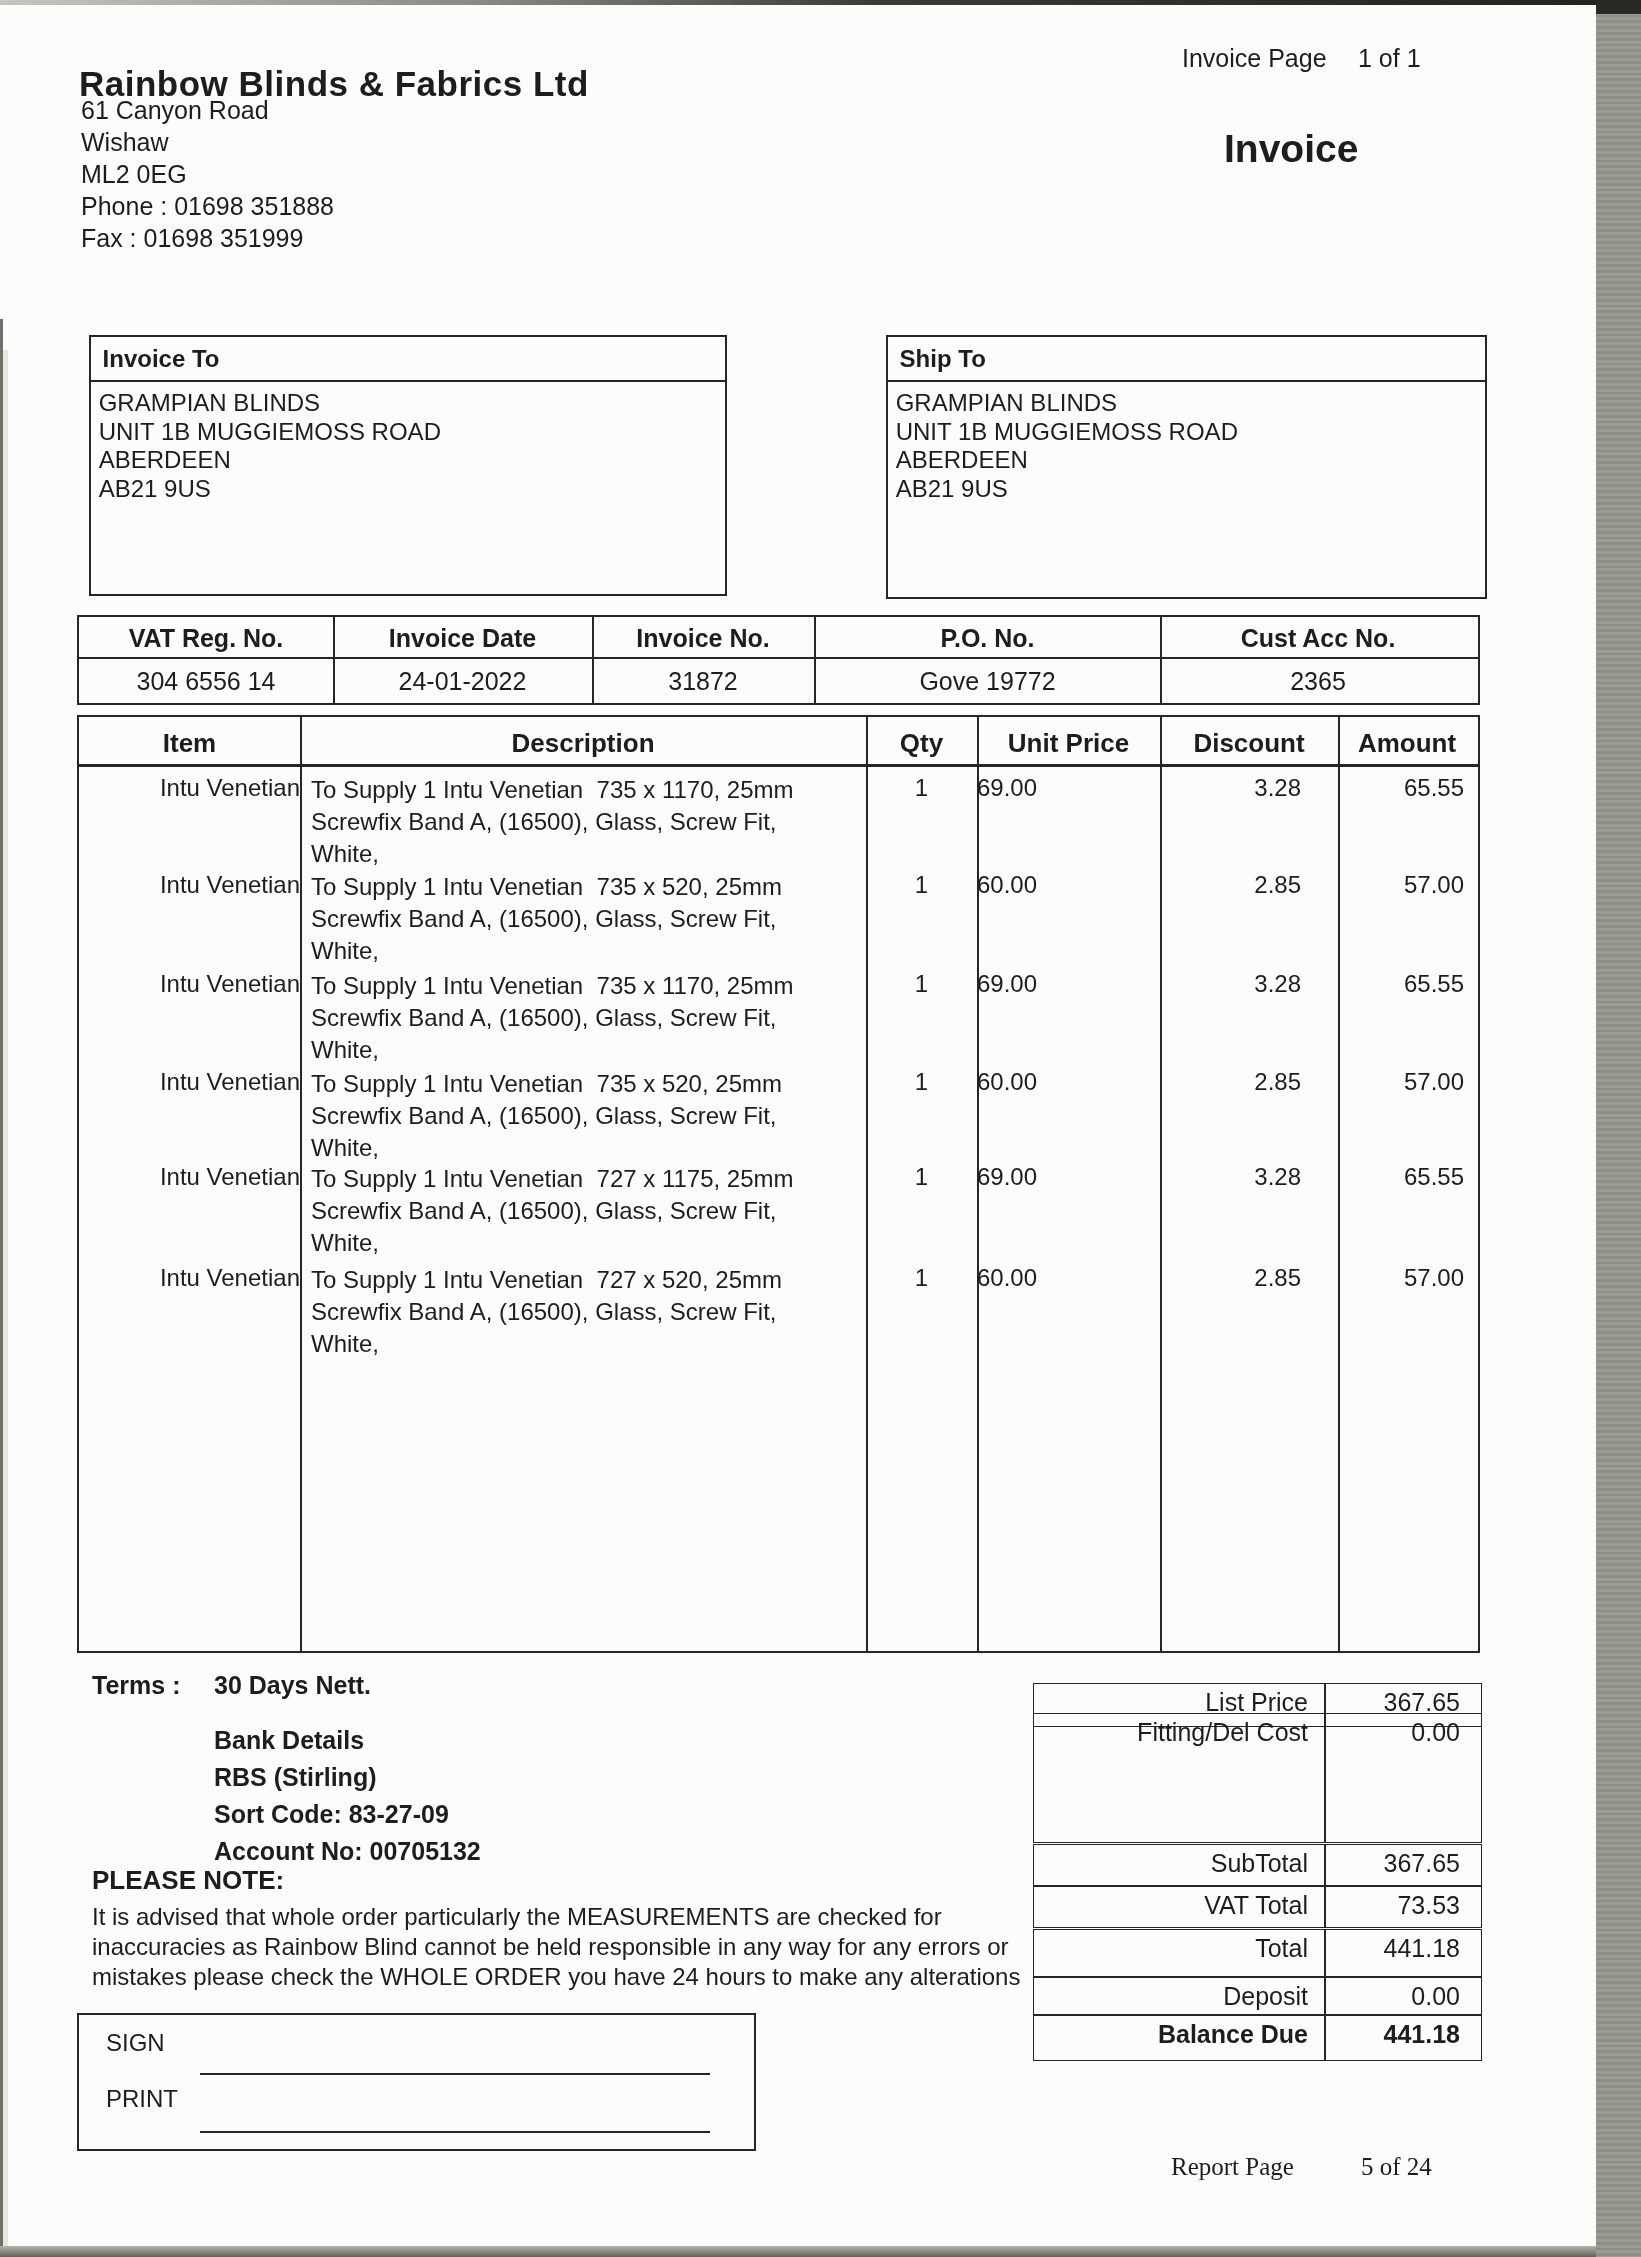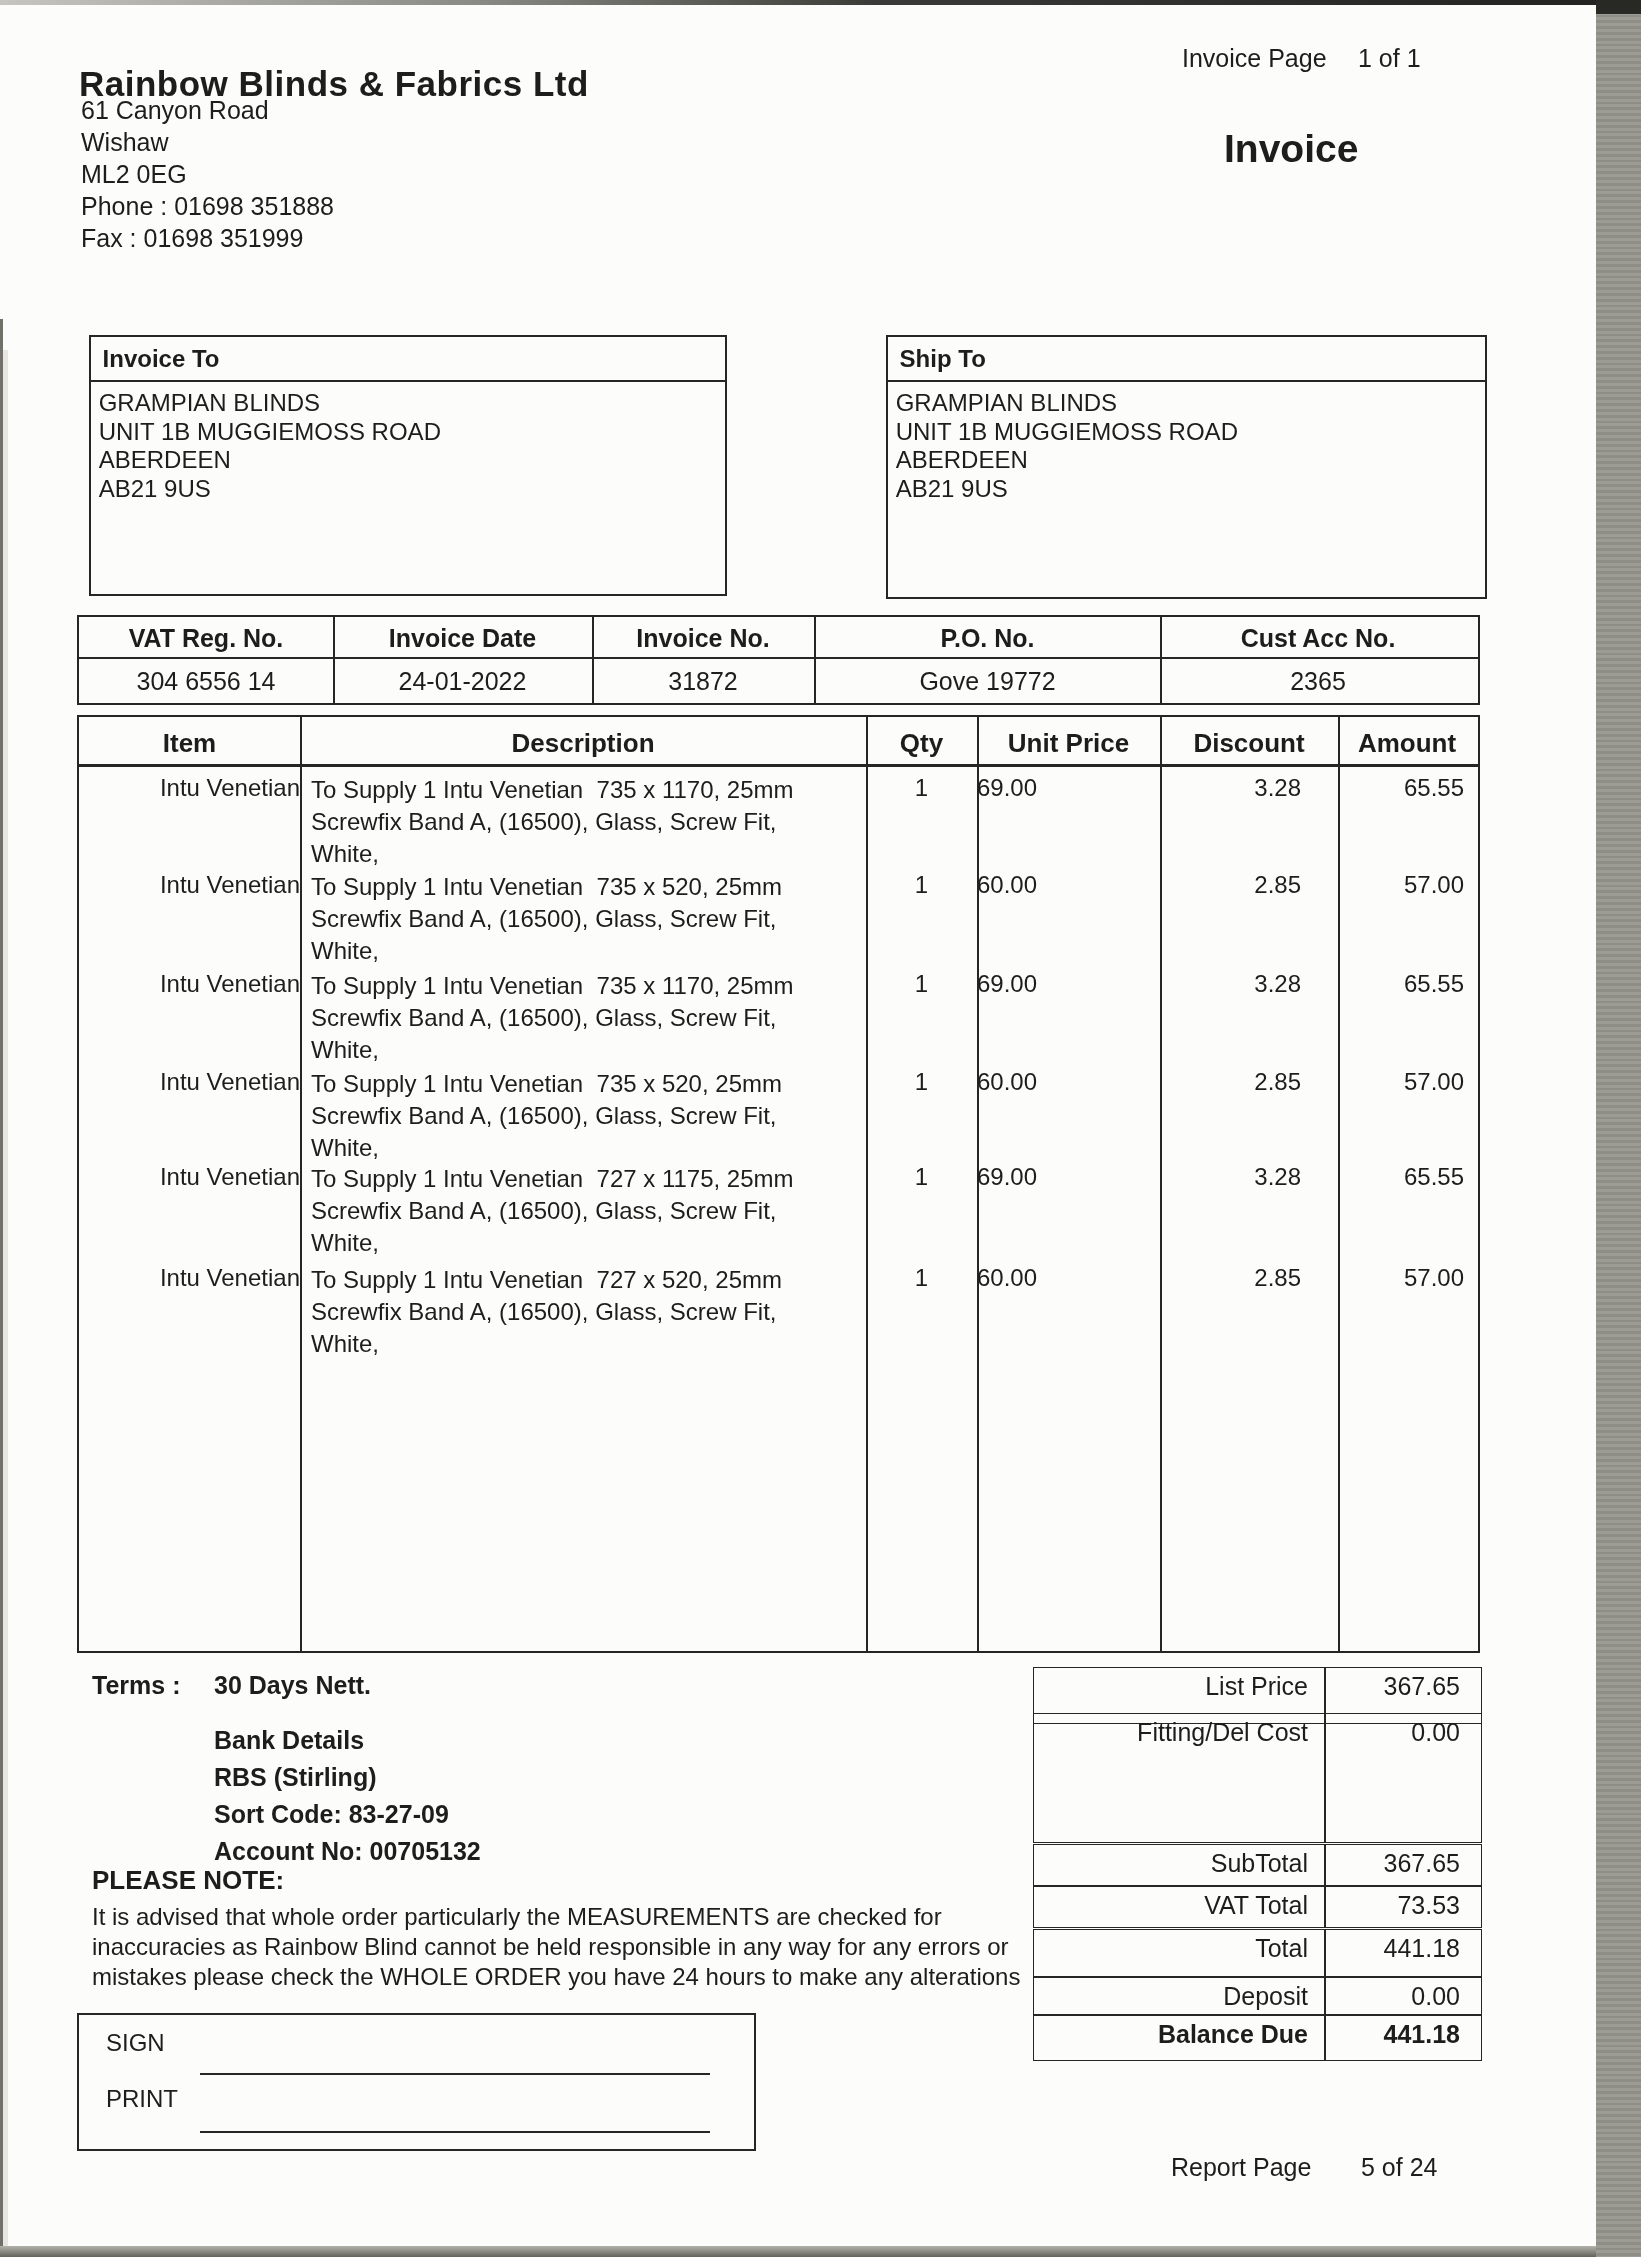--- a/index.html
+++ b/index.html
@@ -70,21 +70,21 @@
   .trow.bold{font-weight:bold;}
 
   
   .sign-box{position:absolute;left:77px;top:2013px;width:679px;height:138px;
     border:2.9px solid #262624;box-sizing:border-box;}
   .sign-label{position:absolute;left:27px;top:13.5px;font-size:24px;}
   .print-label{position:absolute;left:27px;top:70px;font-size:24px;}
   .sig-line{position:absolute;left:121px;width:510px;height:1.9px;background:#262624;}
 
   
-  .report-info{position:absolute;left:1171px;top:2153px;font-size:25px;}
+  .report-info{position:absolute;left:1171px;top:2153px;font-size:25px;font-family:Liberation Serif, serif;}
   .report-info .val{position:absolute;left:190px;top:0;width:135px;}
 </style>
 </head>
 <body>
 
 <div class="page">
 
   <div class="art-top"></div>
   <div class="art-right"></div>
   <div class="art-right-top"></div>
@@ -234,21 +234,21 @@
     <div>Sort Code: 83-27-09</div>
     <div>Account No: 00705132</div>
   </div>
 
   <div class="note-title">PLEASE NOTE:</div>
   <div class="note-body">It is advised that whole order particularly the MEASUREMENTS are checked for
 inaccuracies as Rainbow Blind cannot be held responsible in any way for any errors or
 mistakes please check the WHOLE ORDER you have 24 hours to make any alterations</div>
 
   <div class="totals">
-    <div class="trow" style="top:0;height:57px">
+    <div class="trow" style="top:16px;height:44px">
       <div class="tlabel">List Price</div>
       <div class="tvalue">367.65</div>
     </div>
     <div class="trow" style="top:46px;height:130px">
       <div class="tlabel">Fitting/Del Cost</div>
       <div class="tvalue">0.00</div>
     </div>
     <div class="trow" style="top:177px;height:42px">
       <div class="tlabel">SubTotal</div>
       <div class="tvalue">367.65</div>

